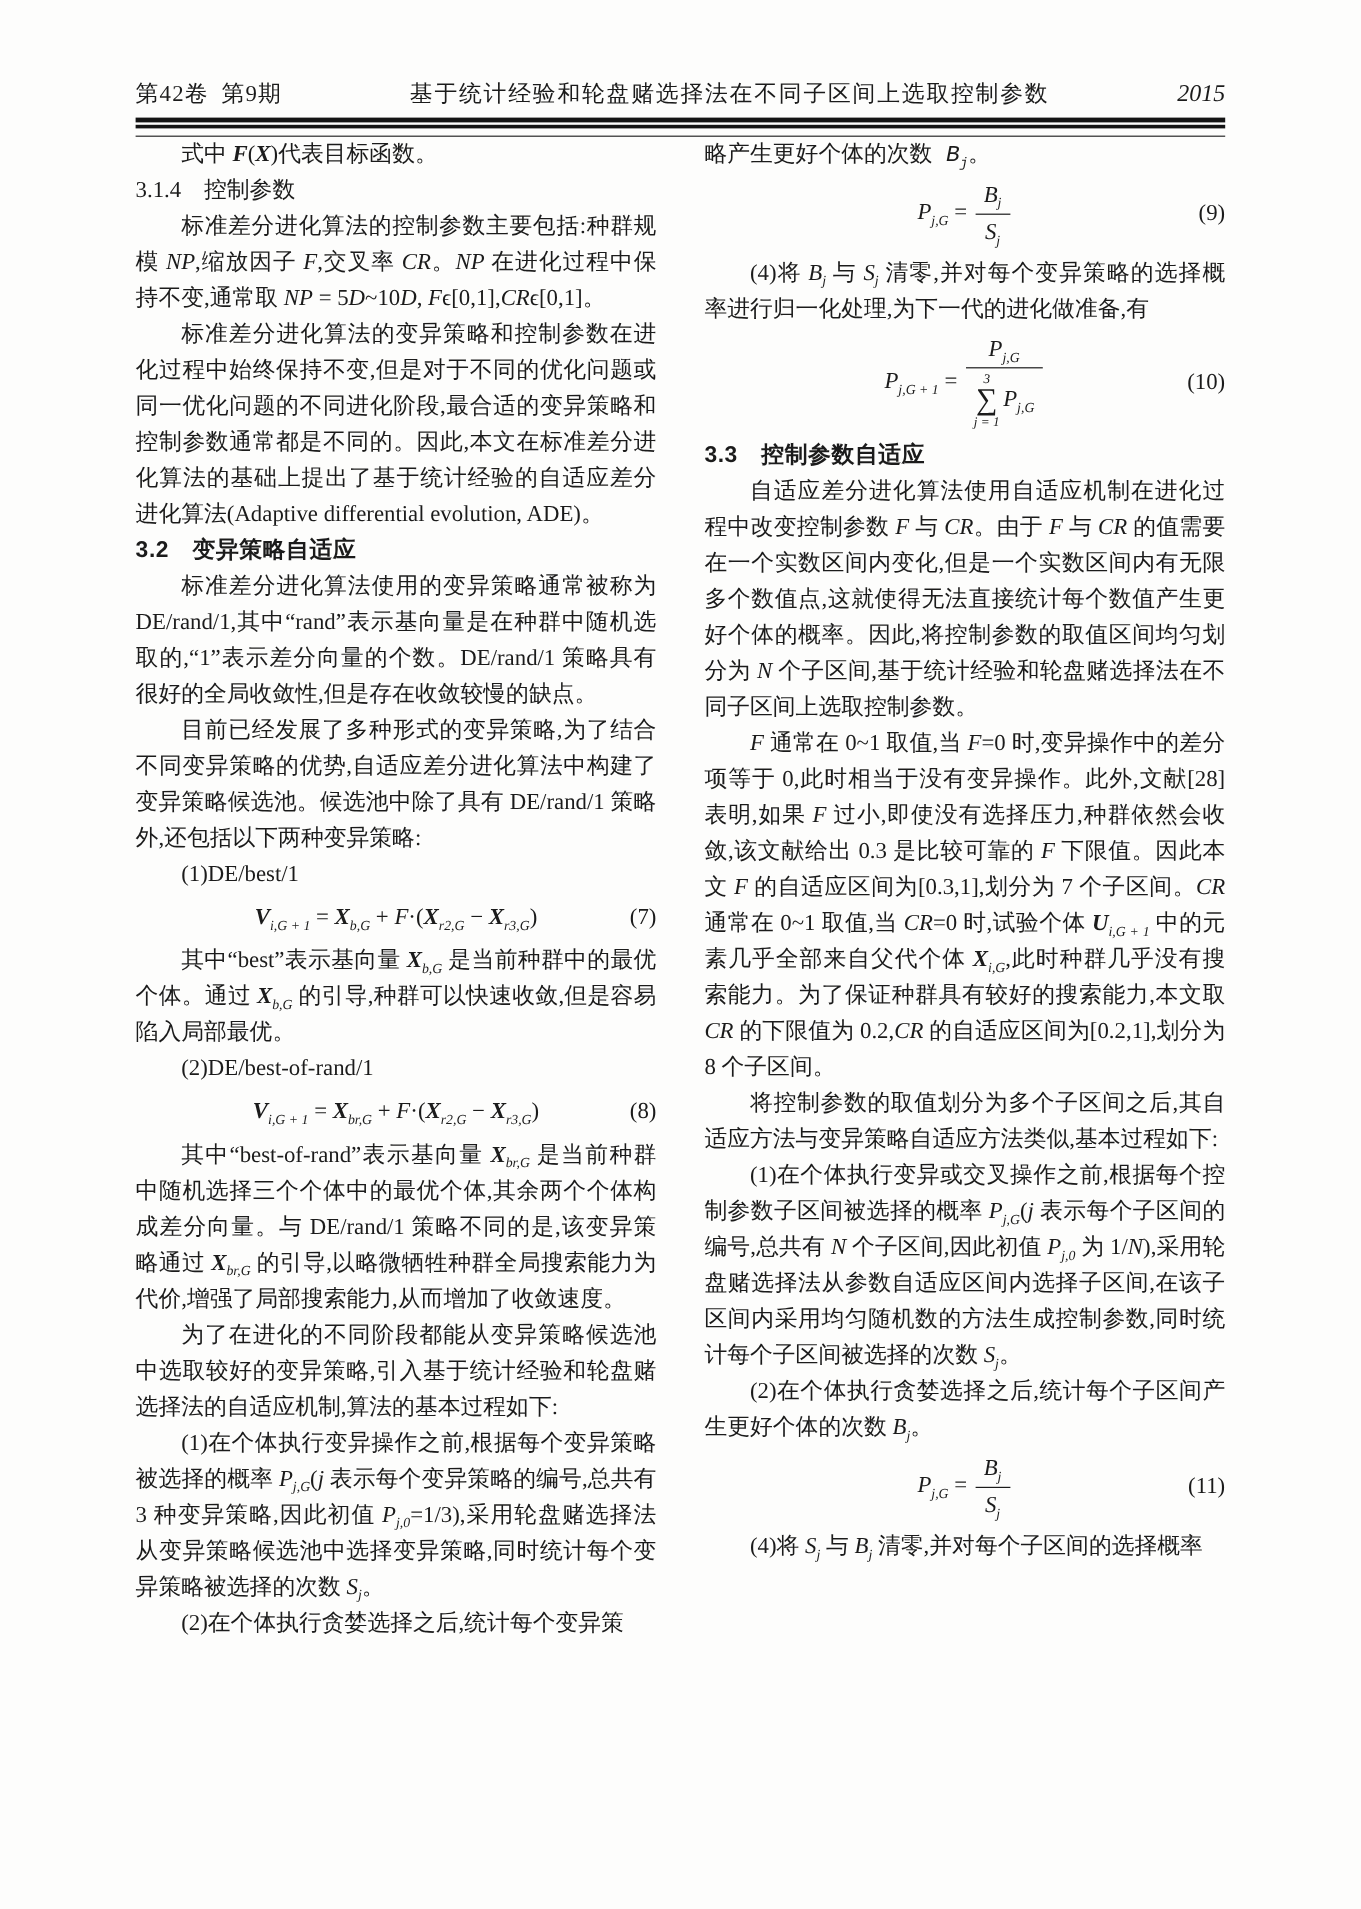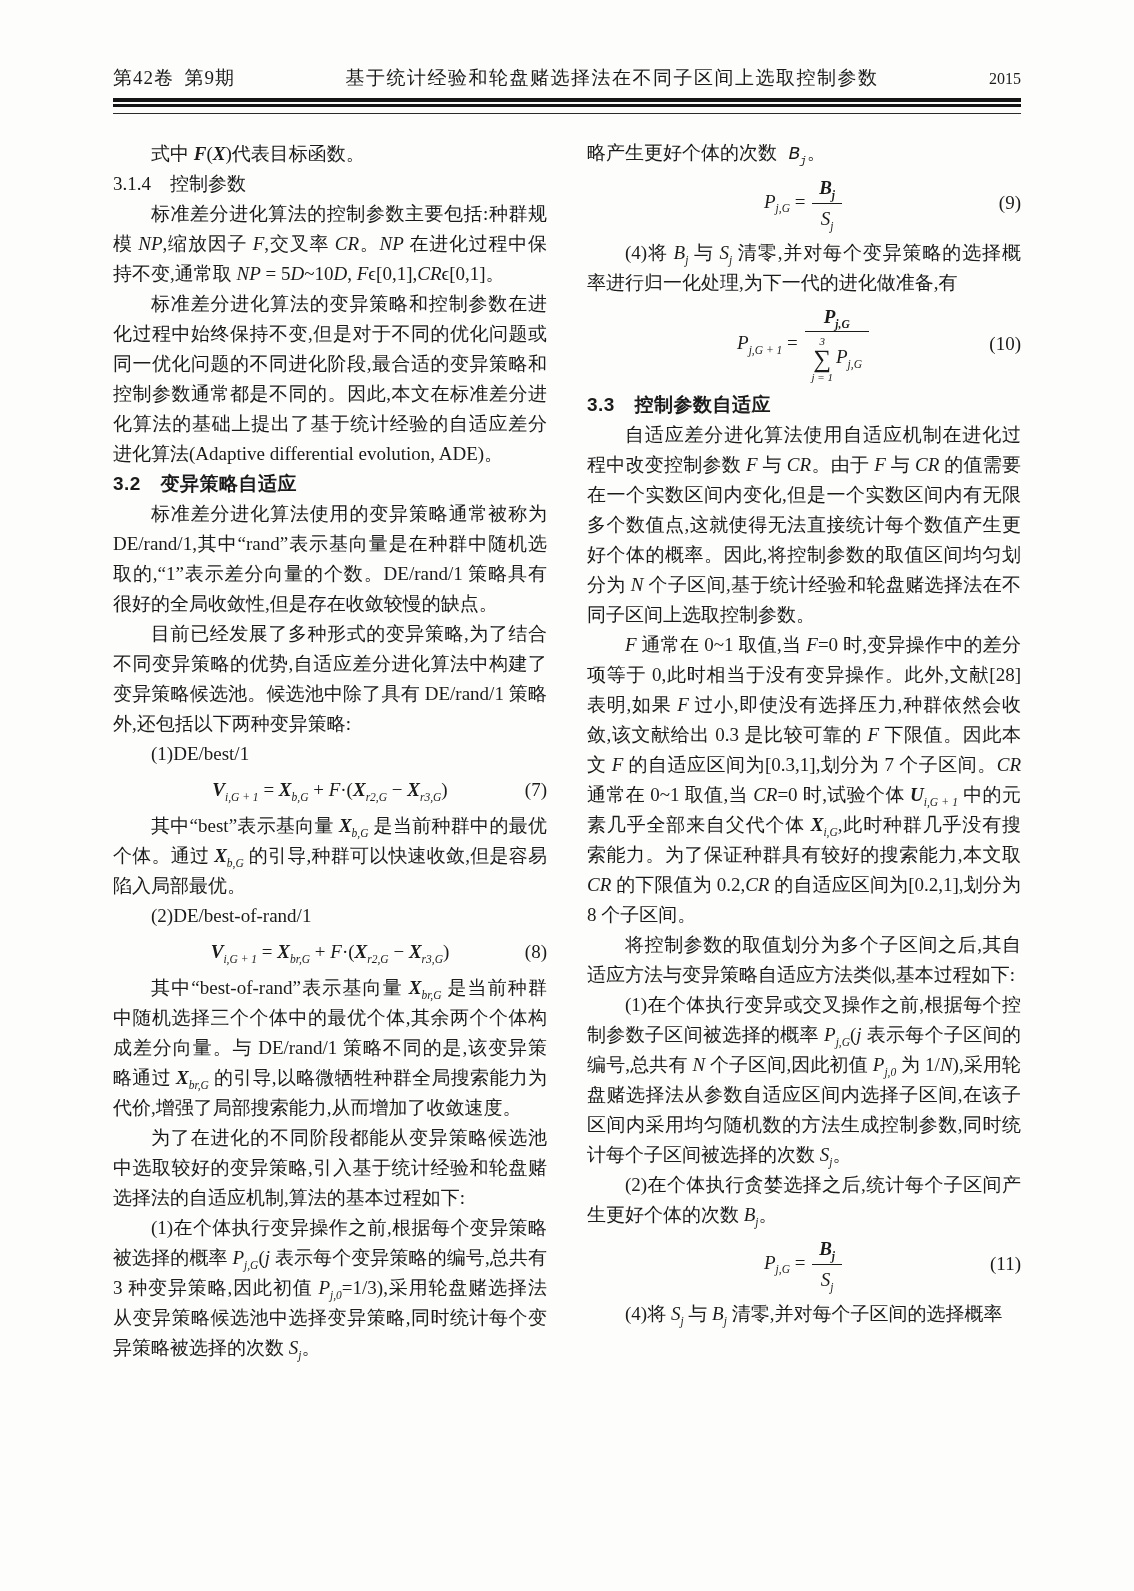--- a/index.html
+++ b/index.html
@@ -11,46 +11,46 @@
     overflow:hidden;
   }
   .page { box-sizing:border-box; width:1134px; height:1591px; padding:0 113px; }
   .pg-header {
     margin-top:65px;
     display:flex; justify-content:space-between; align-items:baseline;
     font-size:19px;
   }
   .pg-header .vol { letter-spacing:1px; }
   .pg-header .run-title { letter-spacing:1.5px; }
-  .pg-header .year { font-size:16px; }
+  .pg-header .year { font-size:20px;font-style:italic; }
   .rules { margin-top:7px; }
   .rule-a { height:4px; background:#141414; }
   .rule-gap1 { height:2px; }
   .rule-b { height:3px; background:#141414; }
   .rule-gap2 { height:6px; }
   .rule-c { height:1px; background:#2a2a2a; }
-  main.columns { display:flex; gap:40px; margin-top:25px; }
+  main.columns { display:flex; gap:40px; }
   .col { width:434px; font-size:19px; line-height:30px; text-align:justify; }
   .col p { margin:0; }
   .para { text-indent:2em; }
   .para.noindent { text-indent:0;font-family:Liberation Mono, monospace; }
   .h-plain { text-indent:0; }
   .h-bold {
     text-indent:0;
     font-family:"Liberation Sans","DejaVu Sans",sans-serif;
     font-weight:bold; letter-spacing:0.5px;
   }
   .var  { font-style:italic; }
   .varb { font-style:italic; font-weight:bold; }
   sub.msub { font-size:11.5px; font-style:italic; line-height:0; letter-spacing:0; }
   .formula { position:relative; display:flex; justify-content:center; align-items:center; padding:6px 0; text-indent:0; }
   .formula .math { text-align:center; }
   .formula .eqno { position:absolute; right:0; top:50%; transform:translateY(-50%); }
   .frac { display:inline-block; vertical-align:middle; text-align:center; line-height:1.25; margin:0 2px; }
-  .frac .num { display:block; padding:1px 7px 3px;font-weight:bold; }
+  .frac .num { display:block; padding:1px 7px 3px; }
   .frac .den { display:block; border-top:1.6px solid #1b1b1b; padding:3px 7px 1px; }
   .sum { display:inline-flex; flex-direction:column; align-items:center; vertical-align:middle; line-height:1; margin-right:3px; }
   .sum .lim { font-size:11px; font-style:italic; line-height:1.1; }
   .sum .sigma { font-size:25px; line-height:0.95; }
 </style>
 </head>
 <body>
 
 <div class="page">
   <header class="pg-header">
@@ -81,20 +81,21 @@
         </div>
         <p class="para">其中“best”表示基向量 <span class="varb">X</span><sub class="msub">b,G</sub> 是当前种群中的最优个体。通过 <span class="varb">X</span><sub class="msub">b,G</sub> 的引导,种群可以快速收敛,但是容易陷入局部最优。</p>
         <p class="para">(2)DE/best-of-rand/1</p>
         <div class="formula">
           <span class="math"><span class="varb">V</span><sub class="msub">i,G + 1</sub> = <span class="varb">X</span><sub class="msub">br,G</sub> + <span class="var">F</span>·(<span class="varb">X</span><sub class="msub">r2,G</sub> − <span class="varb">X</span><sub class="msub">r3,G</sub>)</span>
           <span class="eqno">(8)</span>
         </div>
         <p class="para">其中“best-of-rand”表示基向量 <span class="varb">X</span><sub class="msub">br,G</sub> 是当前种群中随机选择三个个体中的最优个体,其余两个个体构成差分向量。与 DE/rand/1 策略不同的是,该变异策略通过 <span class="varb">X</span><sub class="msub">br,G</sub> 的引导,以略微牺牲种群全局搜索能力为代价,增强了局部搜索能力,从而增加了收敛速度。</p>
         <p class="para">为了在进化的不同阶段都能从变异策略候选池中选取较好的变异策略,引入基于统计经验和轮盘赌选择法的自适应机制,算法的基本过程如下:</p>
         <p class="para">(1)在个体执行变异操作之前,根据每个变异策略被选择的概率 <span class="var">P</span><sub class="msub">j,G</sub>(<span class="var">j</span> 表示每个变异策略的编号,总共有 3 种变异策略,因此初值 <span class="var">P</span><sub class="msub">j,0</sub>=1/3),采用轮盘赌选择法从变异策略候选池中选择变异策略,同时统计每个变异策略被选择的次数 <span class="var">S</span><sub class="msub">j</sub>。</p>
+        <p class="para">(2)在个体执行贪婪选择之后,统计每个变异策</p>
       </div>
     <div class="col" id="col-right">
         <p class="para noindent">略产生更好个体的次数 <span class="var">B</span><sub class="msub">j</sub>。</p>
         <div class="formula">
           <span class="math"><span class="var">P</span><sub class="msub">j,G</sub> = <span class="frac"><span class="num"><span class="var">B</span><sub class="msub">j</sub></span><span class="den"><span class="var">S</span><sub class="msub">j</sub></span></span></span>
           <span class="eqno">(9)</span>
         </div>
         <p class="para">(4)将 <span class="var">B</span><sub class="msub">j</sub> 与 <span class="var">S</span><sub class="msub">j</sub> 清零,并对每个变异策略的选择概率进行归一化处理,为下一代的进化做准备,有</p>
         <div class="formula">
           <span class="math"><span class="var">P</span><sub class="msub">j,G + 1</sub> = <span class="frac"><span class="num"><span class="var">P</span><sub class="msub">j,G</sub></span><span class="den"><span class="sum">

